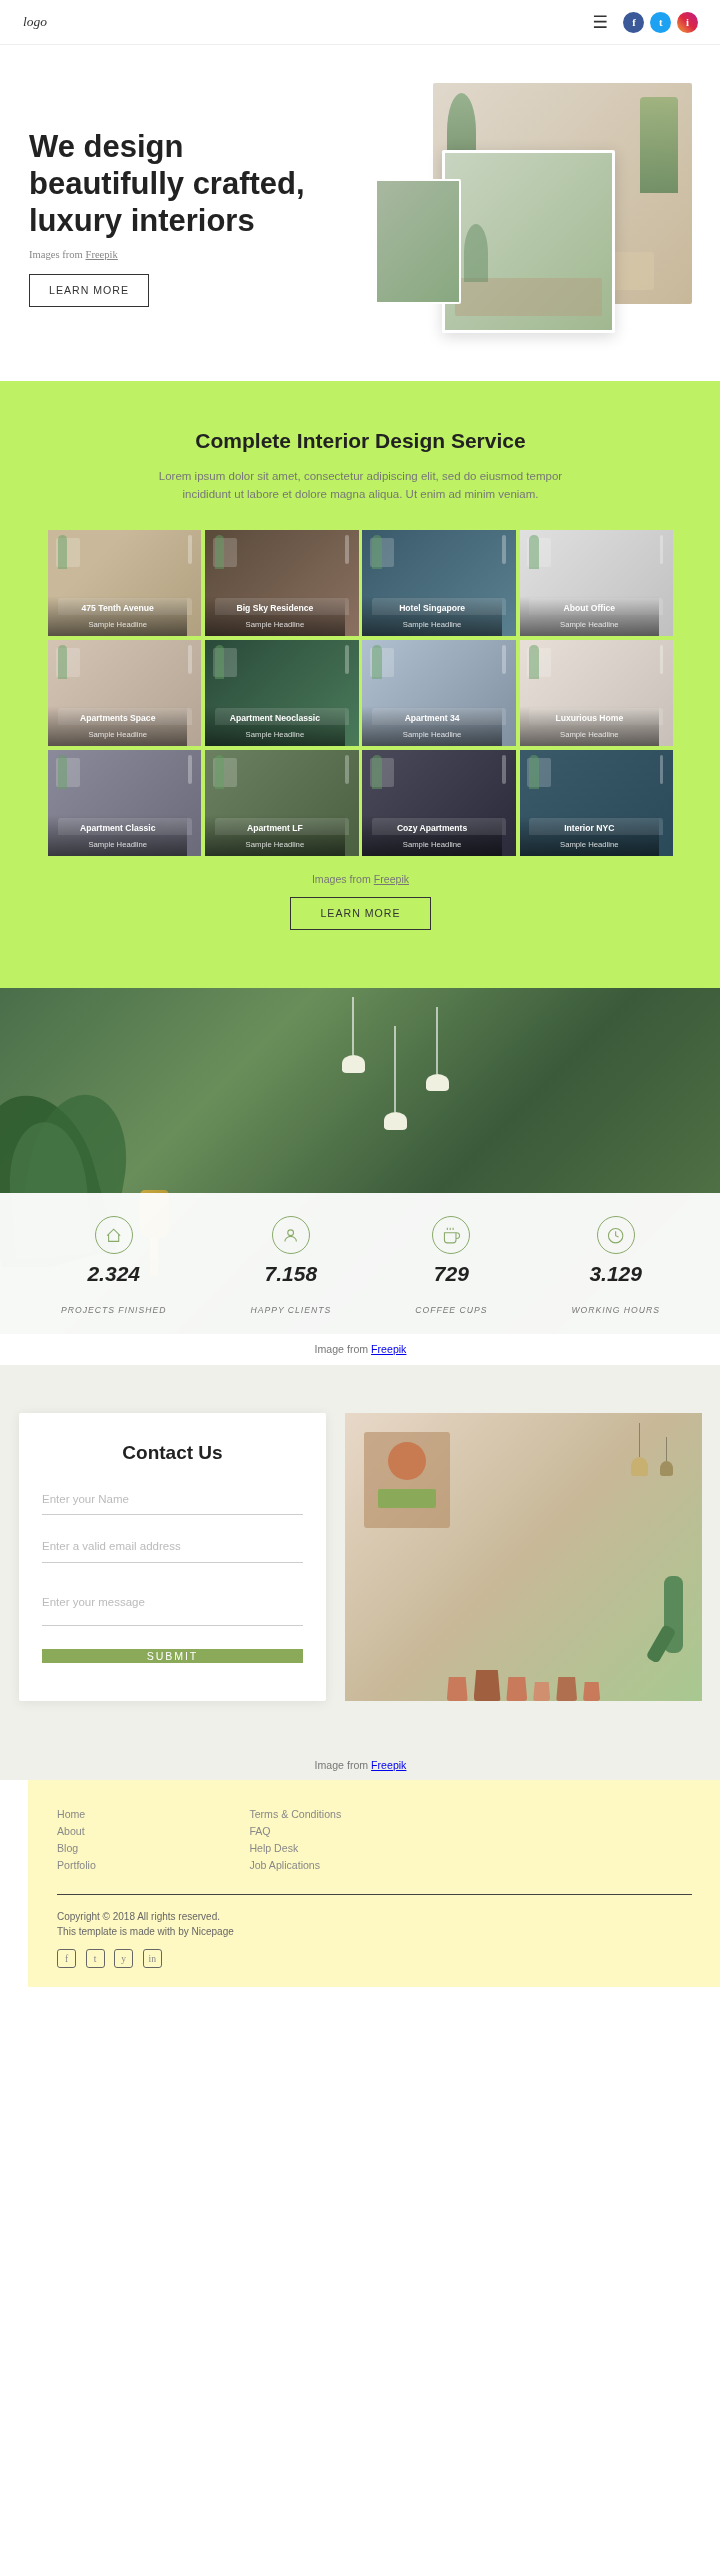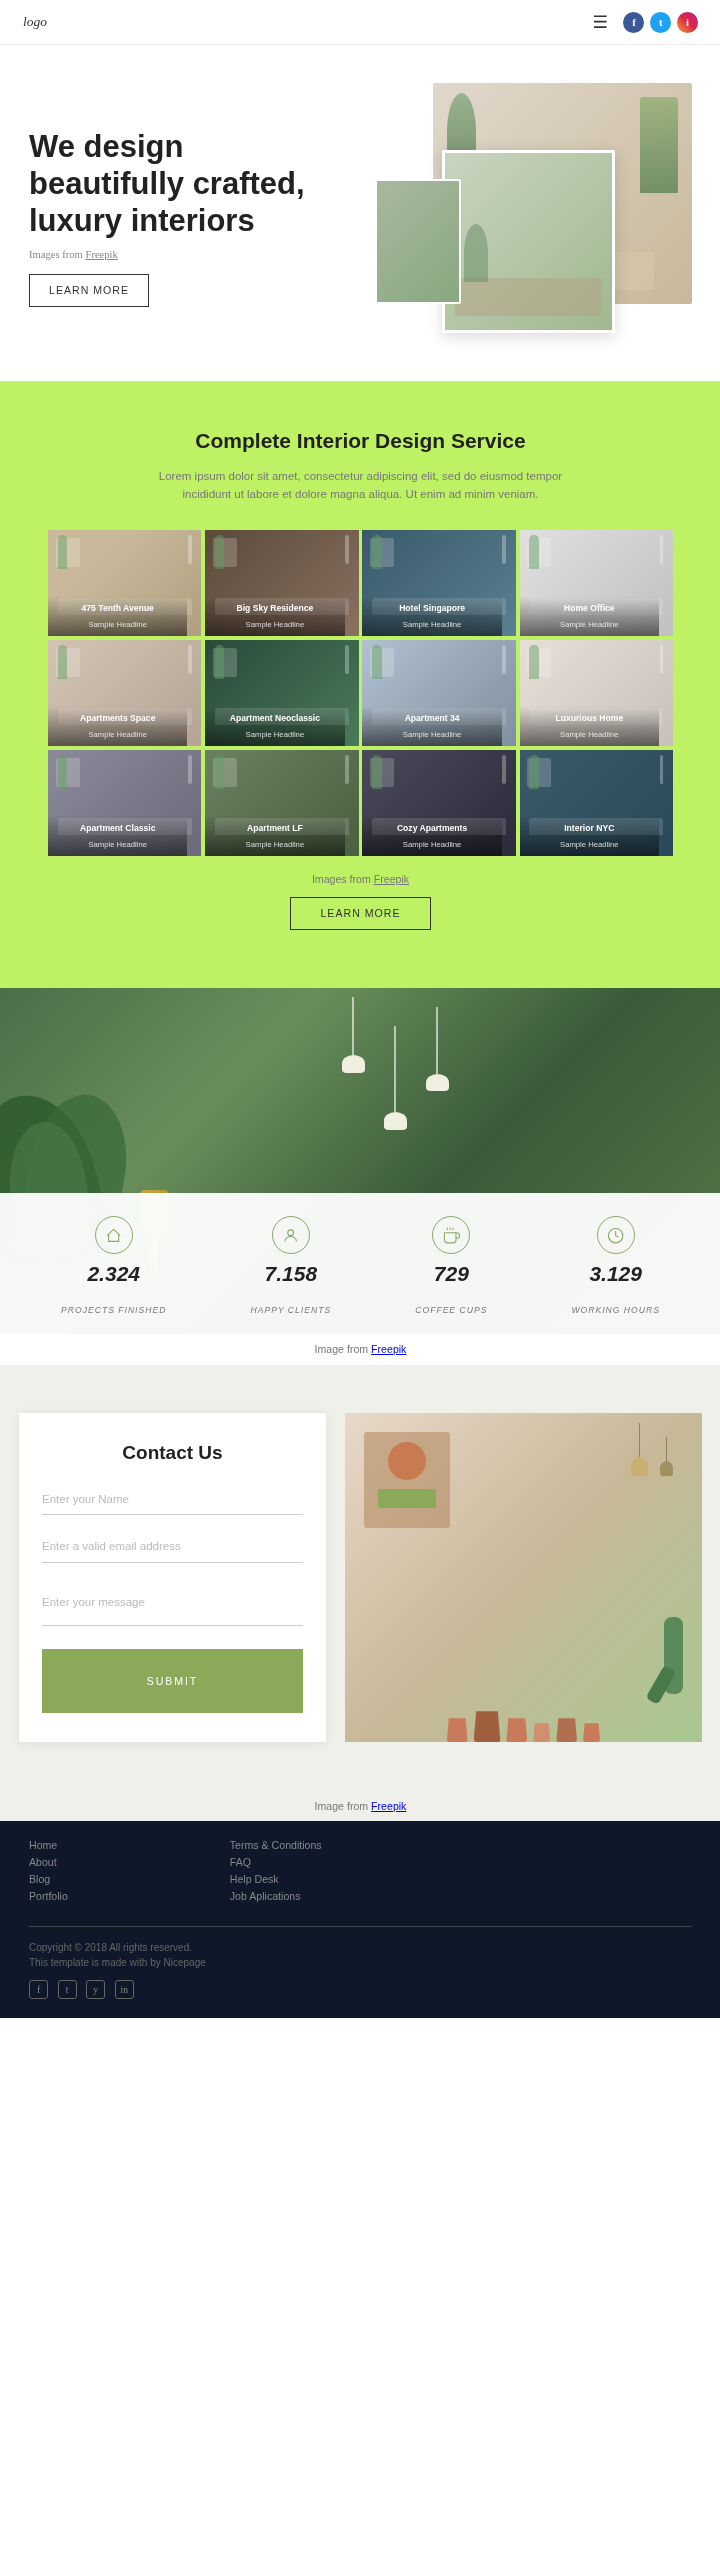--- a/index.html
+++ b/index.html
@@ -129,32 +129,32 @@
     .contact-form-card h2 { font-size: 19px; font-weight: 700; color: #222; margin-bottom: 19px; font-family: sans-serif; text-align: center; }
     .form-field {
       width: 100%; border: none; border-bottom: 1px solid #ccc;
       padding: 9.6px 0; font-size: 11.5px; color: #999; margin-bottom: 15.4px;
       outline: none; font-family: sans-serif; background: transparent;
       display: block;
     }
     .form-field::placeholder { color: #bbb; font-size: 11.5px; }
     .submit-btn {
       width: 100%; background: #8aaa5a; color: #fff; border: none;
-      padding: 26px; font-size: 10.6px; letter-spacing: 1.9px; text-transform: uppercase;
+      padding: 1px; font-size: 10.6px; letter-spacing: 1.9px; text-transform: uppercase;
       cursor: pointer; font-family: sans-serif; margin-top: 7.7px;
     }
     .contact-image {
       flex: 1; background: linear-gradient(135deg, #e8d8c8 0%, #c8b898 50%, #a8c890 100%);
       min-height: 288px; position: relative; overflow: hidden;
     }
 
     .freepik-caption2 { text-align: center; padding: 9.6px; font-size: 10.6px; color: #777; font-family: sans-serif; background: #f0f0ea; }
 
     
-    footer { background: #0f172a; color: #aaa; padding: 18px 29px 19px; }
+    footer { background: #fef9c3; color: #aaa; padding: 28px 29px 19px; margin-left: 28px; }
     .footer-grid { display: grid; grid-template-columns: 1.5fr 1fr 1.5fr 1fr; gap: 19px; margin-bottom: 19px; }
     .footer-col a, .footer-col span { display: block; font-size: 10.6px; color: #888; margin-bottom: 4.8px; text-decoration: none; font-family: sans-serif; cursor: pointer; }
     .footer-bottom { border-top: 1px solid #444; padding-top: 13.5px; }
     .footer-copy { font-size: 10px; color: #666; font-family: sans-serif; line-height: 1.5; }
     .footer-social { display: flex; gap: 9.6px; margin-top: 9.6px; }
     .footer-social-icon { width: 19px; height: 19px; border: 1px solid #666; border-radius: 2.9px; display: flex; align-items: center; justify-content: center; font-size: 9.6px; color: #888; cursor: pointer; }
   </style>
 </head>
 <body>
 
@@ -218,21 +218,21 @@
         <div class="mini-lamp"></div>
         <div class="mini-plant"></div>
         <div class="mini-sofa"></div>
         <div class="overlay"><span class="item-title">Hotel Singapore</span><span class="item-subtitle">Sample Headline</span></div>
       </div>
       <div class="grid-item gi-4">
         <div class="mini-art"></div>
         <div class="mini-lamp"></div>
         <div class="mini-plant"></div>
         <div class="mini-sofa"></div>
-        <div class="overlay"><span class="item-title">Home Office</span><span class="item-subtitle">Sample Headline</span></div>
+        <div class="overlay"><span class="item-title">About Office</span><span class="item-subtitle">Sample Headline</span></div>
       </div>
       <div class="grid-item gi-5">
         <div class="mini-art"></div>
         <div class="mini-lamp"></div>
         <div class="mini-plant"></div>
         <div class="mini-sofa"></div>
         <div class="overlay"><span class="item-title">Apartments Space</span><span class="item-subtitle">Sample Headline</span></div>
       </div>
       <div class="grid-item gi-6">
         <div class="mini-art"></div>

